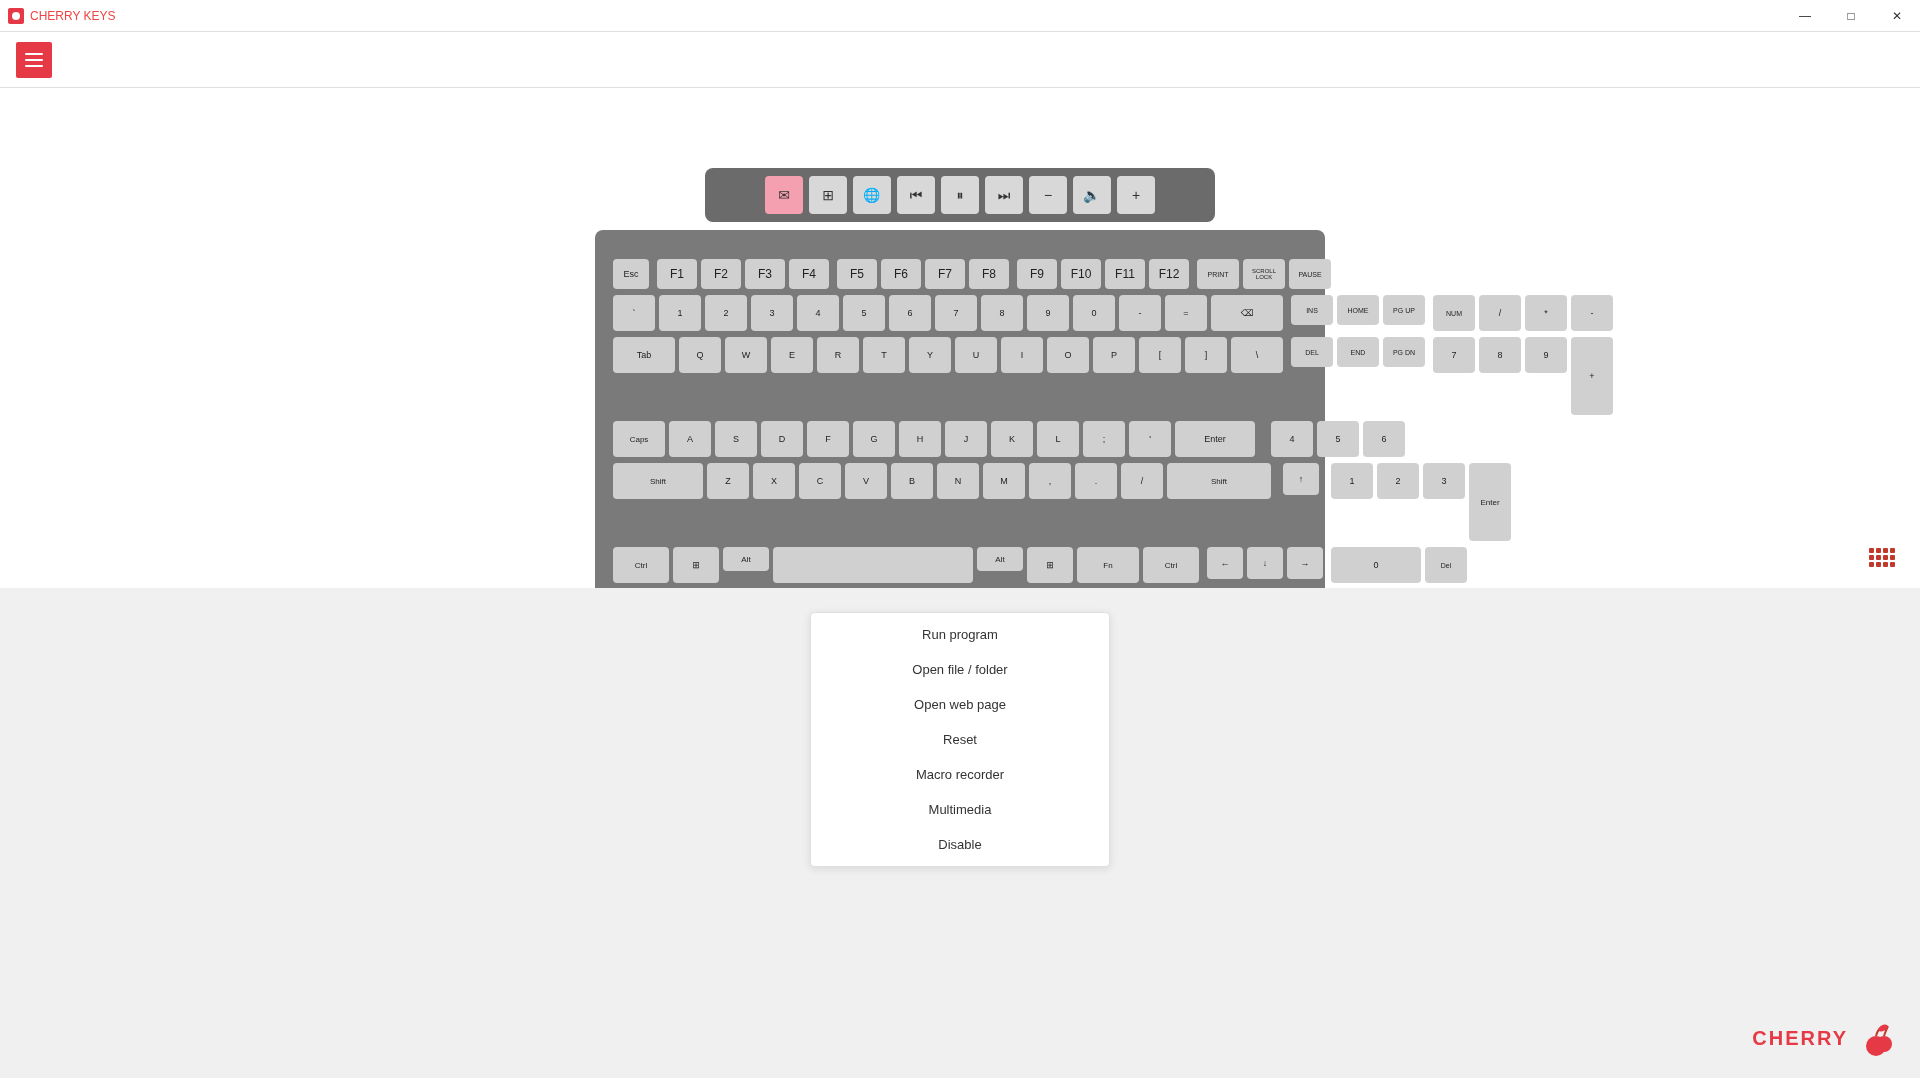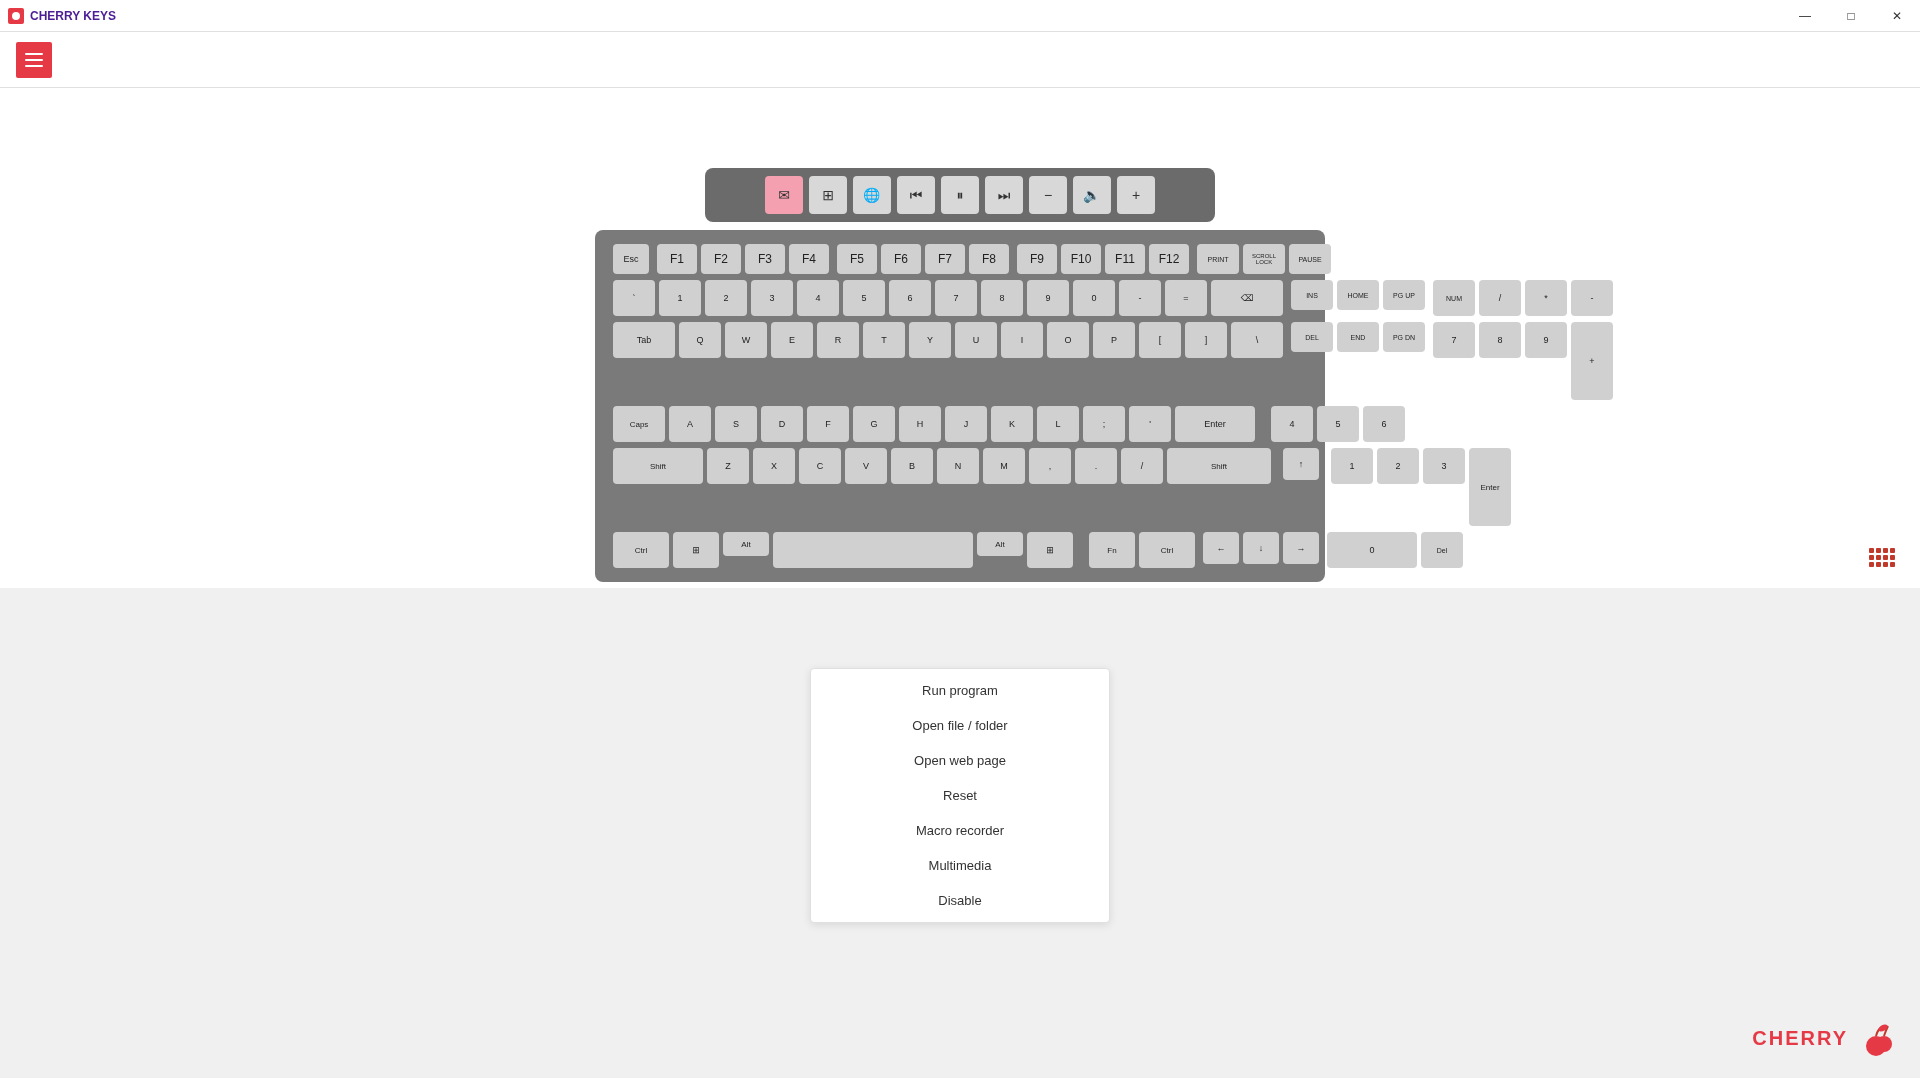--- a/index.html
+++ b/index.html
@@ -39,22 +39,22 @@
       justify-content: center;
     }
     .app-icon-dot {
       width: 8px;
       height: 8px;
       background: white;
       border-radius: 50%;
     }
     .title-bar-title {
       font-size: 12px;
-      color: #4c1d95;
-      font-weight: 700;
+      color: #ef4444;
+      font-weight: 400;
     }
     .title-bar-controls {
       display: flex;
       height: 32px;
     }
     .title-bar-btn {
       width: 46px;
       height: 32px;
       border: none;
       background: transparent;
@@ -151,20 +151,21 @@
       flex-direction: column;
       gap: 6px;
       width: 730px;
     }
 
     
     .fn-row {
       display: flex;
       align-items: center;
       gap: 4px;
+      margin-top: 15px;
     }
     .key {
       background: #d0d0d0;
       border-radius: 4px;
       border: none;
       cursor: pointer;
       display: flex;
       align-items: center;
       justify-content: center;
       font-size: 9px;
@@ -251,24 +252,23 @@
       width: 200px;
       height: 36px;
       font-size: 9px;
     }
     .key-win {
       width: 46px;
       height: 36px;
       font-size: 9px;
     }
     .key-fn2 {
-      width: 46px;
-      height: 36px;
-      font-size: 9px;
-      margin-left: 12px;
+      width: 62px;
+      height: 36px;
+      font-size: 9px;
     }
     .key-arrow {
       width: 36px;
       height: 32px;
       font-size: 9px;
     }
     .key-nav {
       width: 42px;
       height: 30px;
       font-size: 9px;
@@ -316,21 +316,21 @@
       background: #f0f0f0;
       position: absolute;
       bottom: 0;
       left: 0;
       right: 0;
       height: 490px;
       display: flex;
       flex-direction: column;
       align-items: center;
       justify-content: flex-start;
-      padding-top: 80px;
+      padding-top: 24px;
     }
 
     
     .dropdown-menu {
       background: #fff;
       border: 1px solid #e0e0e0;
       border-radius: 4px;
       width: 300px;
       box-shadow: 0 2px 8px rgba(0,0,0,0.1);
       padding: 4px 0;

